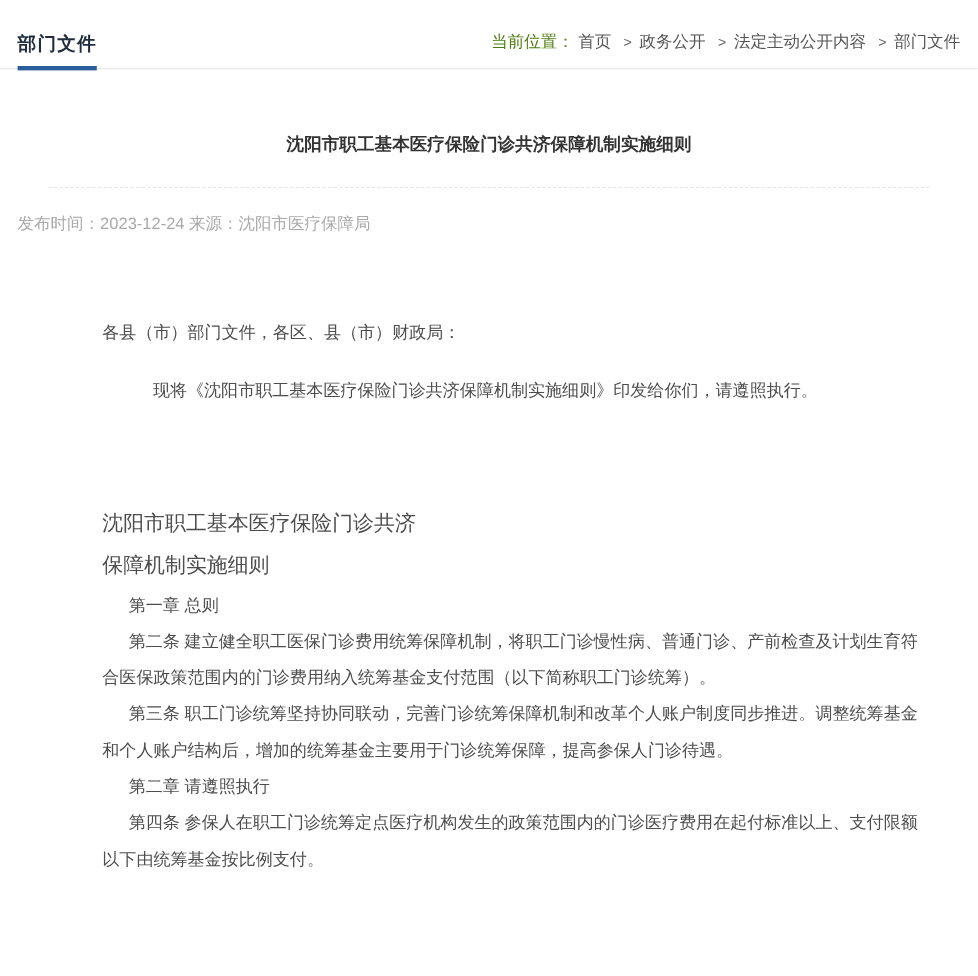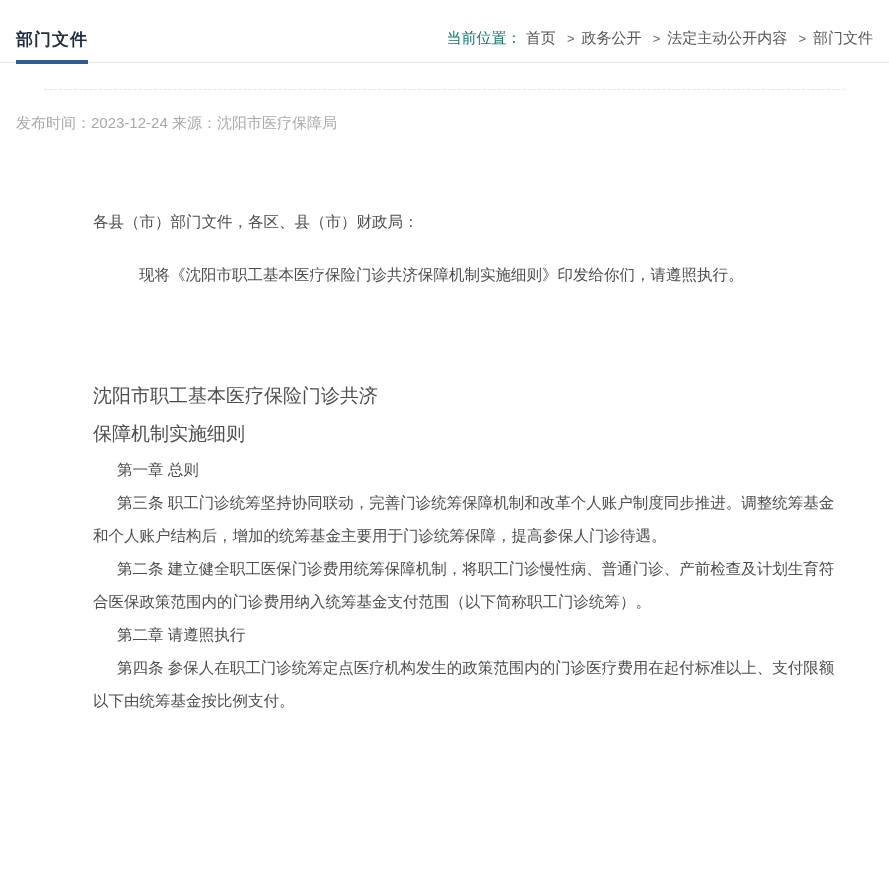--- a/index.html
+++ b/index.html
@@ -19,21 +19,21 @@
     letter-spacing: 1px;
     padding-bottom: 9px;
     border-bottom: 4px solid #2b5c9c;
     margin-bottom: -2px;
     cursor: pointer;
   }
   .breadcrumb {
     font-size: 15px; color: #555555; padding-bottom: 14px; white-space: nowrap;
   }
   .crumb { color: #555555; text-decoration: none; cursor: pointer; }
-  .crumb-label { color: #0f766e; text-align: right; }
+  .crumb-label { color: #4d7c0f; text-align: right; }
   .crumb-sep { color: #666666; margin: 0 7px; font-size: 13px; }
   .crumb-sep:empty { display: none; margin: 0; }
   
   .content { padding: 0 16px; }
   .doc-title {
     margin: 57px 0 0; text-align: center;
     font-size: 16px; font-weight: 700; color: #333333; line-height: 24px;
   }
   .divider { border-top: 1px dashed #e4e4e4; margin: 26px 28px 0 28px; height: 0; }
   .meta {
@@ -67,20 +67,21 @@
         <span class="crumb-sep">&gt;</span><a class="crumb" href="#">政务公开</a>
       
         <span class="crumb-sep">&gt;</span><a class="crumb" href="#">法定主动公开内容</a>
       
         <span class="crumb-sep">&gt;</span><a class="crumb" href="#">部门文件</a>
       </nav>
   </header>
 
   <main class="content">
 
+    <h1 class="doc-title">沈阳市职工基本医疗保险门诊共济保障机制实施细则</h1>
 
     <div class="divider"></div>
 
     <div class="meta">
       <span>发布时间：</span><span>2023-12-24</span>
       <span>来源：</span><span>沈阳市医疗保障局</span>
     </div>
 
     <article class="article-body">
 
@@ -88,23 +89,23 @@
 
         <p class="indent-lg">现将《沈阳市职工基本医疗保险门诊共济保障机制实施细则》印发给你们，请遵照执行。</p>
 
         <p class="center gap-top">沈阳市职工基本医疗保险门诊共济</p>
 
         <p class="center">保障机制实施细则</p>
 
         <p class="indent">第一章 总则</p>
 
 
+        <p class="indent">第二条 建立健全职工医保门诊费用统筹保障机制，将职工门诊慢性病、普通门诊、产前检查及计划生育符合医保政策范围内的门诊费用纳入统筹基金支付范围（以下简称职工门诊统筹）。</p>
+
         <p class="indent">第三条 职工门诊统筹坚持协同联动，完善门诊统筹保障机制和改革个人账户制度同步推进。调整统筹基金和个人账户结构后，增加的统筹基金主要用于门诊统筹保障，提高参保人门诊待遇。</p>
-
-        <p class="indent">第二条 建立健全职工医保门诊费用统筹保障机制，将职工门诊慢性病、普通门诊、产前检查及计划生育符合医保政策范围内的门诊费用纳入统筹基金支付范围（以下简称职工门诊统筹）。</p>
 
         <p class="indent">第二章 请遵照执行</p>
 
         <p class="indent">第四条 参保人在职工门诊统筹定点医疗机构发生的政策范围内的门诊医疗费用在起付标准以上、支付限额以下由统筹基金按比例支付。</p>
       </article>
 
   </main>
 </div>
 
 </body></html>

